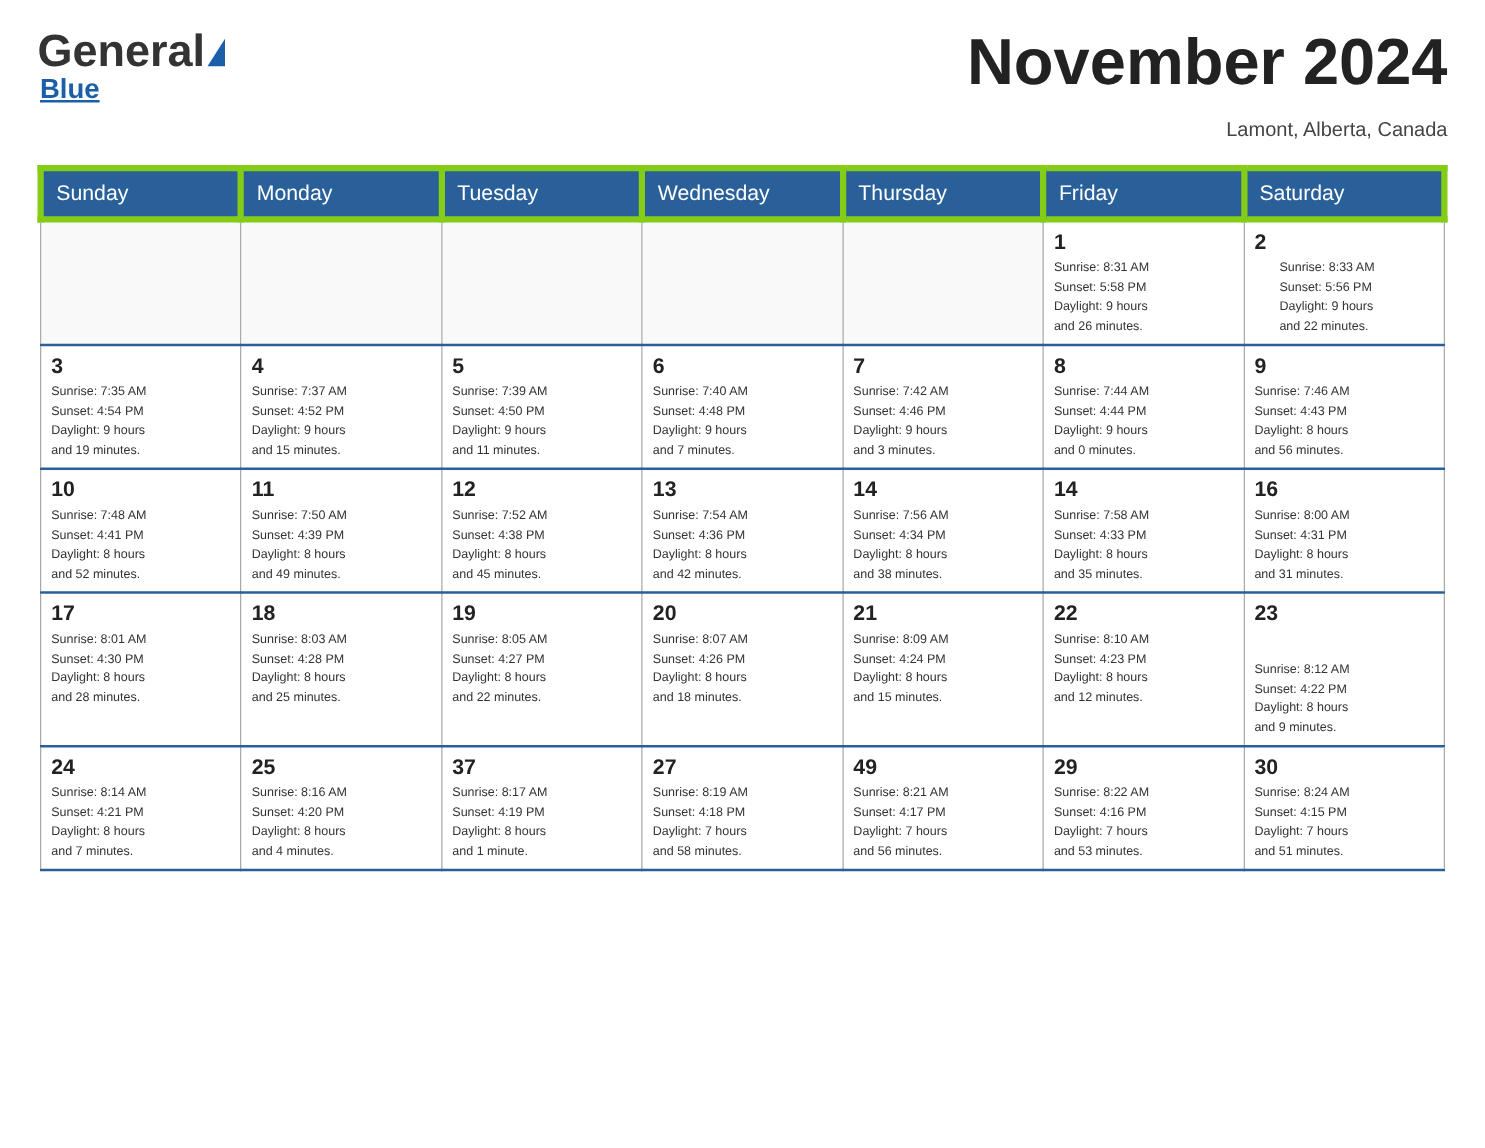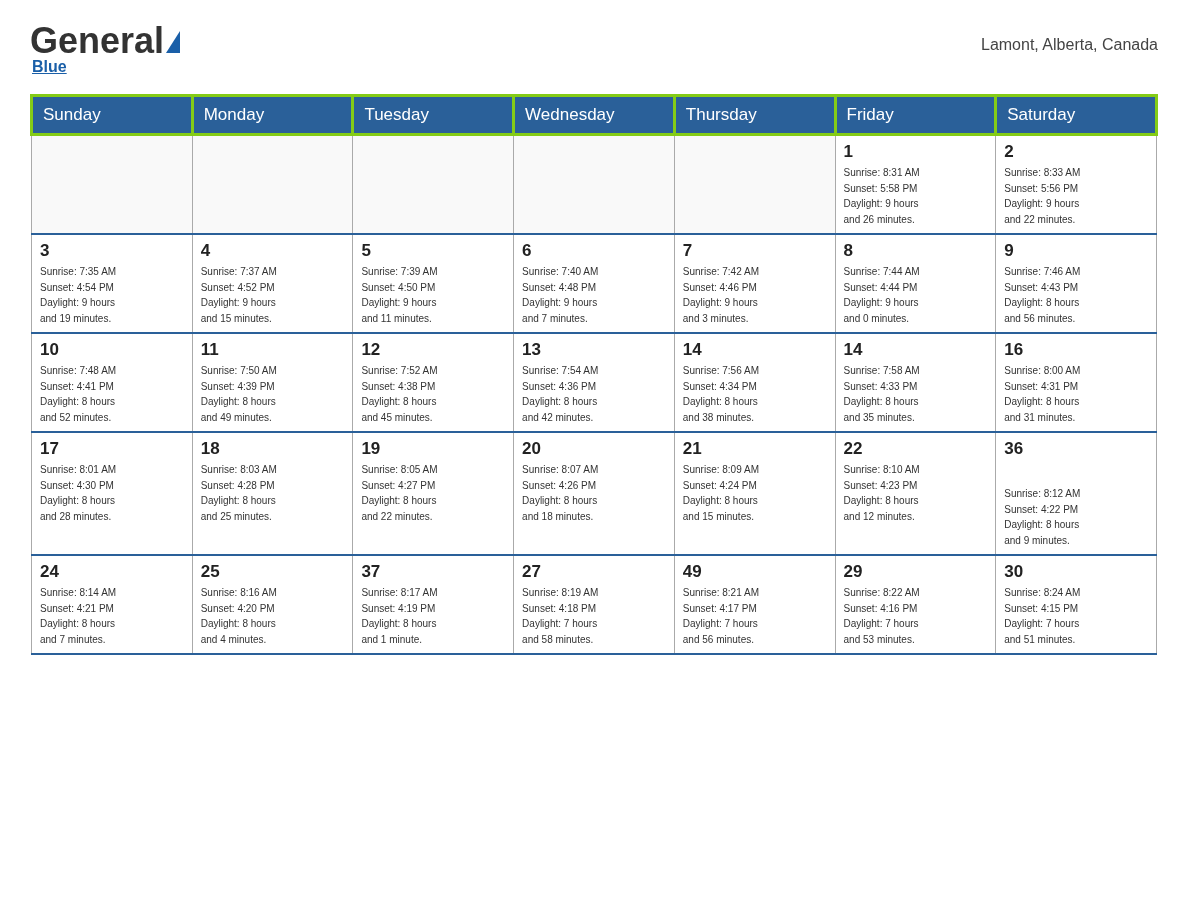--- a/index.html
+++ b/index.html
@@ -33,21 +33,21 @@
       width: 0;
       height: 0;
       border-left: 14px solid transparent;
       border-right: 0px solid transparent;
       border-bottom: 22px solid #1a5fa8;
       display: inline-block;
       margin-left: 2px;
       margin-bottom: -2px;
     }
     .logo-sub {
-      font-size: 16px;
+      font-size: 22px;
       font-weight: bold;
       color: #1a5fa8;
       margin-top: -4px;
       margin-left: 2px;
       text-decoration: underline;
     }
     .title-section {
       text-align: right;
     }
     .main-title {
@@ -65,21 +65,21 @@
       border-collapse: collapse;
       border: 1px solid #999;
     }
     .calendar th {
       background-color: #2a6099;
       color: #fff;
       font-size: 17px;
       font-weight: normal;
       padding: 8px 10px;
       text-align: left;
-      border: 3px solid #84cc16;
+      border: 5px solid #84cc16;
     }
     .calendar td {
       vertical-align: top;
       border: 1px solid #aaa;
       padding: 6px 8px;
       width: 14.28%;
       min-height: 100px;
       font-size: 13px;
       color: #333;
     }
@@ -107,20 +107,21 @@
 
 <div class="header">
   <div class="logo">
     <div class="logo-text">
       <span>General</span>
       <span class="logo-triangle"></span>
     </div>
     <div class="logo-sub">Blue</div>
   </div>
   <div class="title-section">
+    <div class="main-title">November 2024</div>
     <div class="subtitle">Lamont, Alberta, Canada</div>
   </div>
 </div>
 
 <table class="calendar">
   <thead>
     <tr>
     <th>Sunday</th>
         <th>Monday</th>
         <th>Tuesday</th>
@@ -139,21 +140,21 @@
         <td class="empty-cell"></td>
         <td>
           <span class="day-num">1</span>
           <div class="day-info" style="white-space: pre-line;">Sunrise: 8:31 AM
 Sunset: 5:58 PM
 Daylight: 9 hours
 and 26 minutes.</div>
         </td>
         <td>
           <span class="day-num">2</span>
-          <div class="day-info" style="white-space: pre-line;">Sunrise: 8:33 AM
+          <div class="day-info" style="white-space: pre-line; margin-left: 20px;">Sunrise: 8:33 AM
 Sunset: 5:56 PM
 Daylight: 9 hours
 and 22 minutes.</div>
         </td>
       </tr>
       <tr>
         <td>
           <span class="day-num">3</span>
           <div class="day-info" style="white-space: pre-line;">Sunrise: 7:35 AM
 Sunset: 4:54 PM
@@ -291,21 +292,21 @@
 and 15 minutes.</div>
         </td>
         <td>
           <span class="day-num">22</span>
           <div class="day-info" style="white-space: pre-line;">Sunrise: 8:10 AM
 Sunset: 4:23 PM
 Daylight: 8 hours
 and 12 minutes.</div>
         </td>
         <td>
-          <span class="day-num">36</span>
+          <span class="day-num">23</span>
           <div class="day-info" style="white-space: pre-line; margin-top: 27px;">Sunrise: 8:12 AM
 Sunset: 4:22 PM
 Daylight: 8 hours
 and 9 minutes.</div>
         </td>
       </tr>
       <tr>
         <td>
           <span class="day-num">24</span>
           <div class="day-info" style="white-space: pre-line;">Sunrise: 8:14 AM

